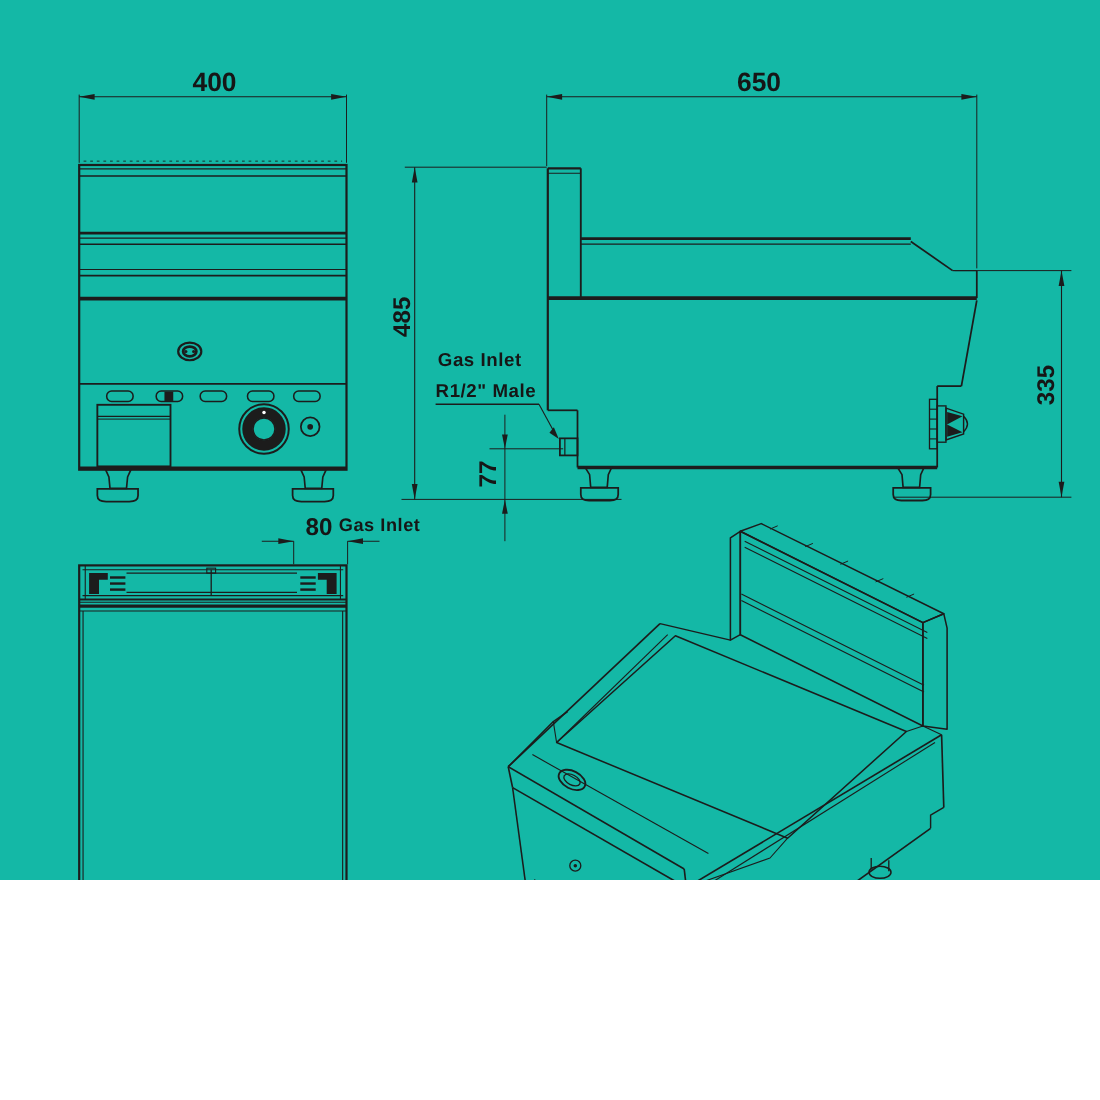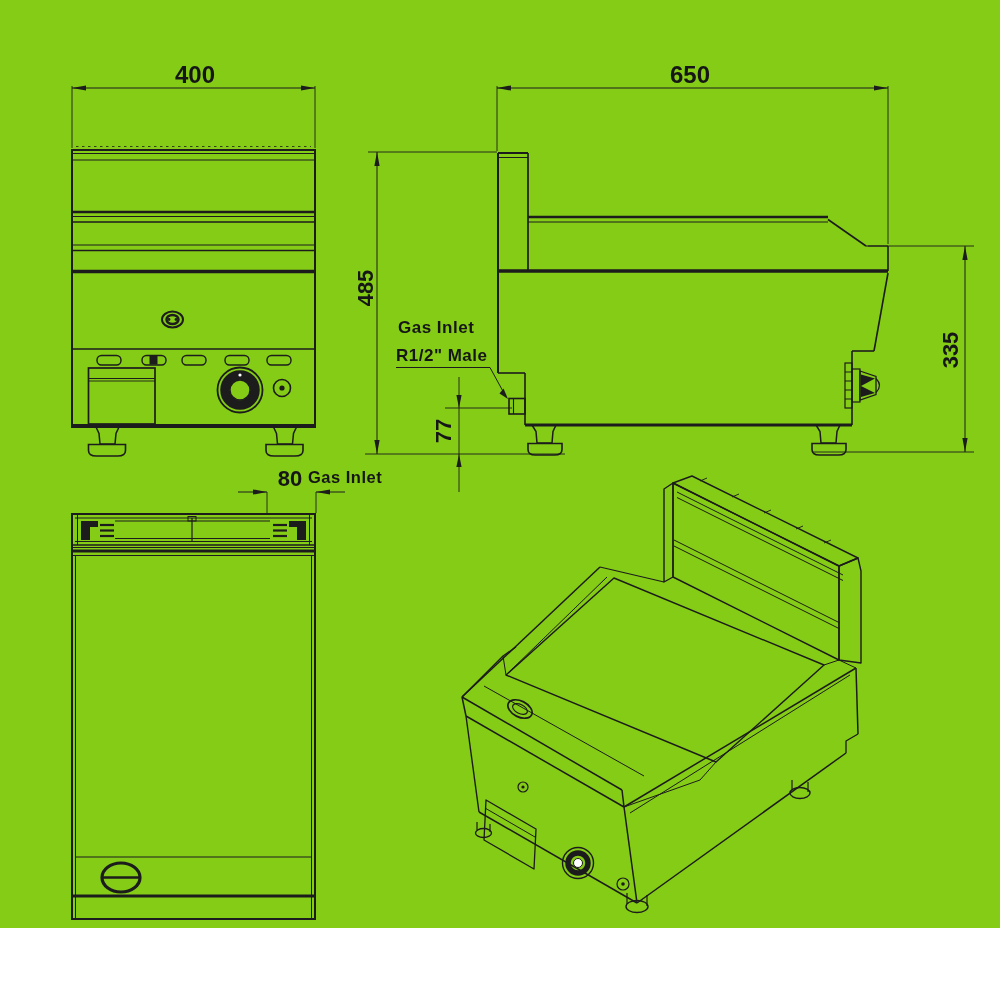--- a/index.html
+++ b/index.html
@@ -1,16 +1,16 @@
 <!DOCTYPE html>
 <html><head>
 <meta charset="utf-8">
 <style>
   html,body{margin:0;padding:0;background:#ffffff;}
-  #canvas{width:1000px;height:928px;position:relative;background:#84cc16;overflow:hidden;}
+  #canvas{width:1000px;height:800px;position:relative;background:#14b8a6;overflow:hidden;}
   svg{display:block;}
   .ln{stroke:#1c1c1c;fill:none;}
   .fill{fill:#1c1c1c;stroke:none;}
   .dim-text{font-family:"Liberation Sans",sans-serif;font-weight:700;fill:#161616;}
   .t24{font-size:24px;}
   .t22{font-size:22px;}
   .t17{font-size:17px;letter-spacing:.5px;}
   .t16{font-size:16.5px;letter-spacing:.5px;}
 </style>
 </head>

